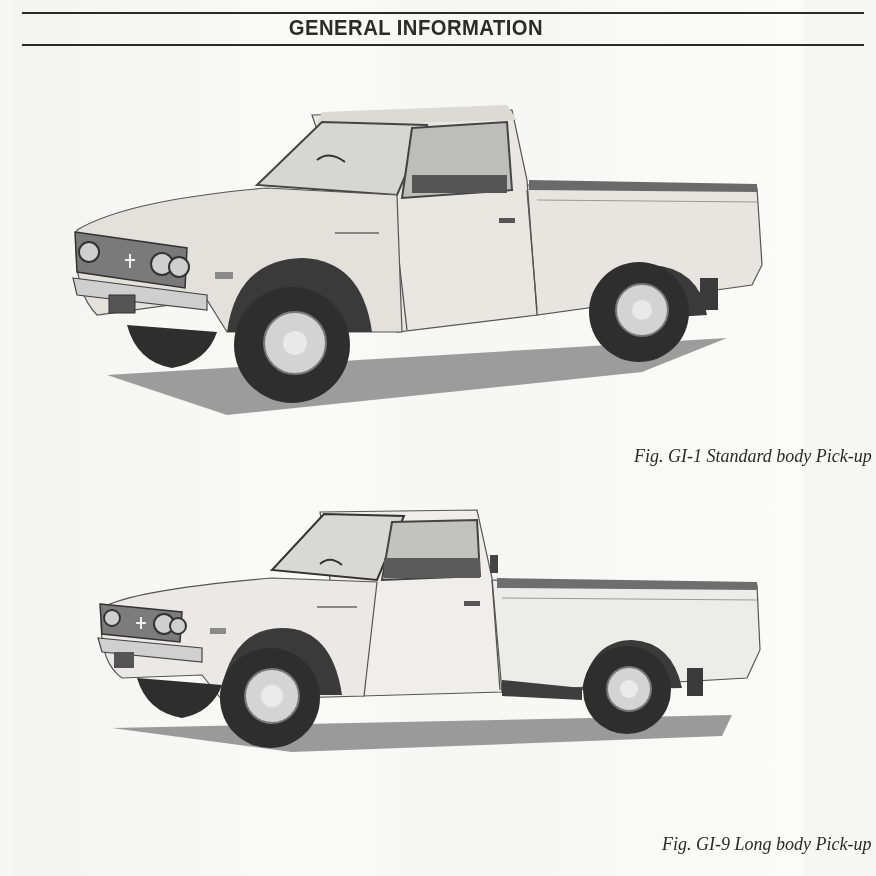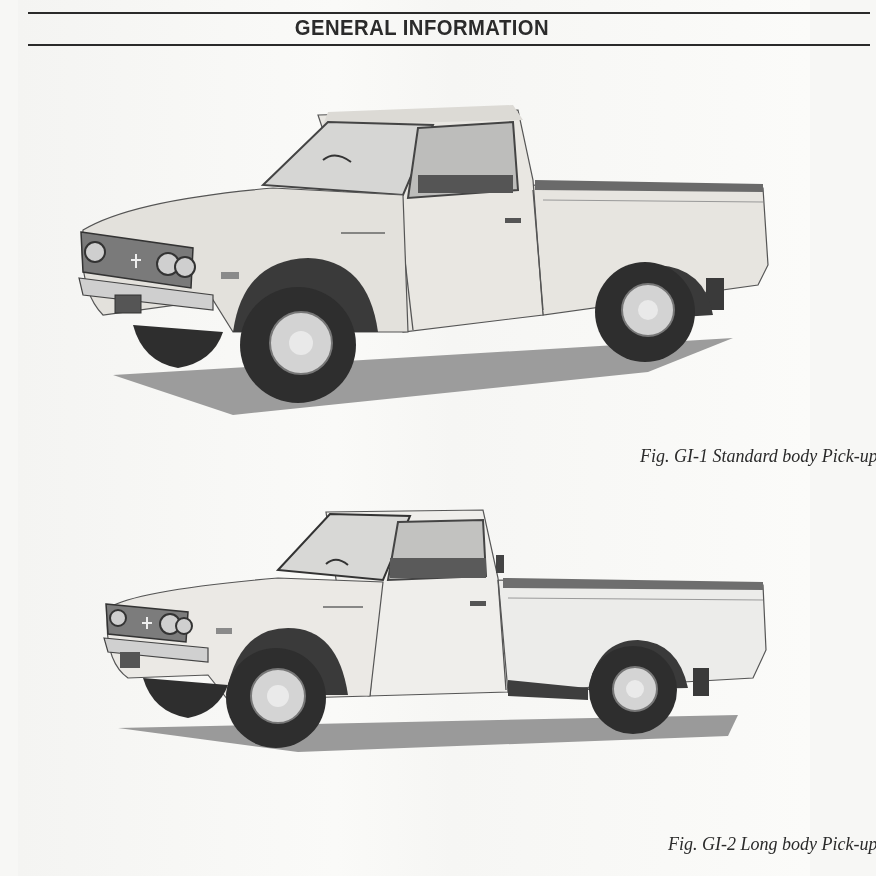--- a/index.html
+++ b/index.html
@@ -3,21 +3,21 @@
 <meta charset="utf-8">
 <style>
   html, body { margin: 0; padding: 0; }
   body {
     width: 876px; height: 876px; overflow: hidden;
     background: #f7f7f5;
     position: relative;
     font-family: "Liberation Serif", serif;
   }
   .page {
-    position: absolute; left: 18px; top: 0; width: 792px; height: 876px;
+    position: absolute; left: 12px; top: 0; width: 792px; height: 876px;
     background: linear-gradient(90deg, #f4f4f2 0%, #fafaf8 40%, #f6f6f4 55%, #fbfbf9 100%);
   }
   .rule {
     position: absolute; left: 10px; width: 842px; height: 2px; background: #2a2a2a;
   }
   .rule.top { top: 12px; }
   .rule.bottom { top: 44px; }
   .header-title {
     position: absolute; top: 15px; left: 0; width: 808px; text-align: center;
     font-family: "Liberation Sans", sans-serif;
@@ -146,15 +146,15 @@
       <circle cx="178" cy="198" r="50" fill="#2e2e2e"></circle>
       <circle cx="180" cy="196" r="27" fill="#d4d4d4" stroke="#777" stroke-width="2"></circle>
       <circle cx="180" cy="196" r="11" fill="#eaeaea"></circle>
       <circle cx="535" cy="190" r="44" fill="#2e2e2e"></circle>
       <circle cx="537" cy="189" r="22" fill="#d4d4d4" stroke="#777" stroke-width="2"></circle>
       <circle cx="537" cy="189" r="9" fill="#eaeaea"></circle>
 
       <path d="M45,178 Q55,212 90,218 Q120,212 130,185 Z" fill="#2e2e2e"></path>
     </svg>
   </div>
-  <div class="caption cap2">Fig. GI-2  Long body Pick-up</div>
+  <div class="caption cap2">Fig. GI-9  Long body Pick-up</div>
 
 </div>
 
 </body></html>

